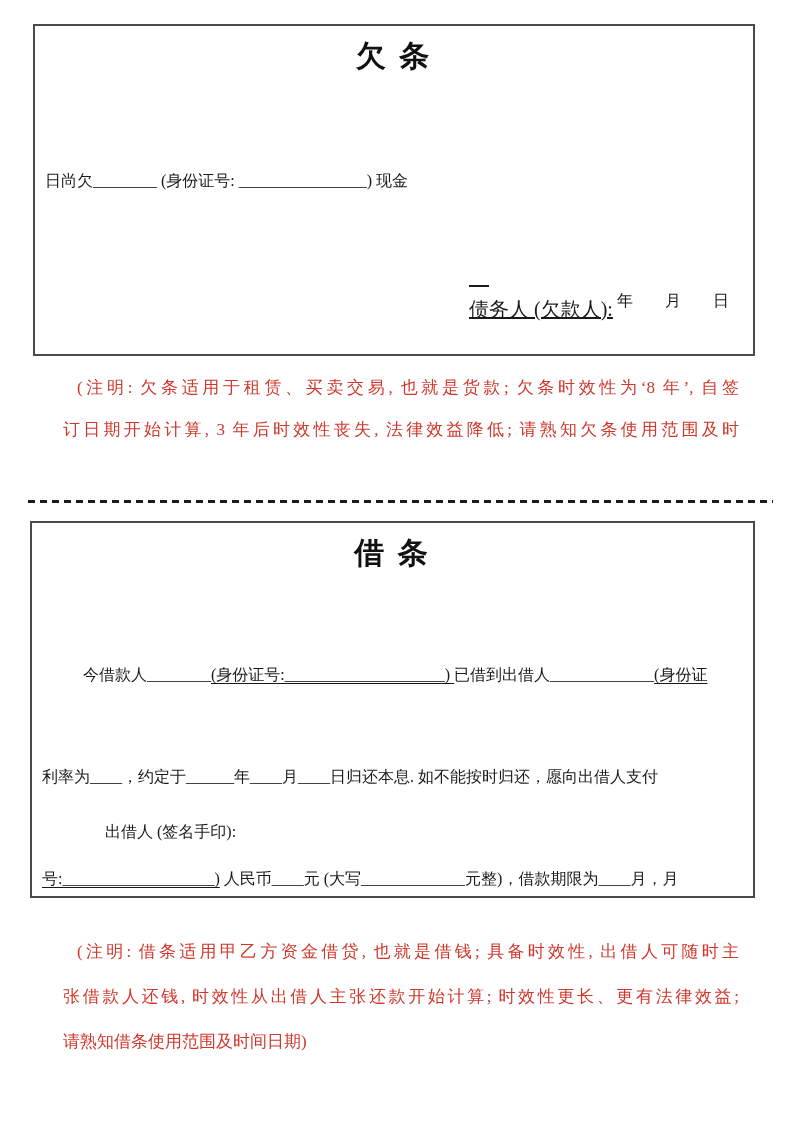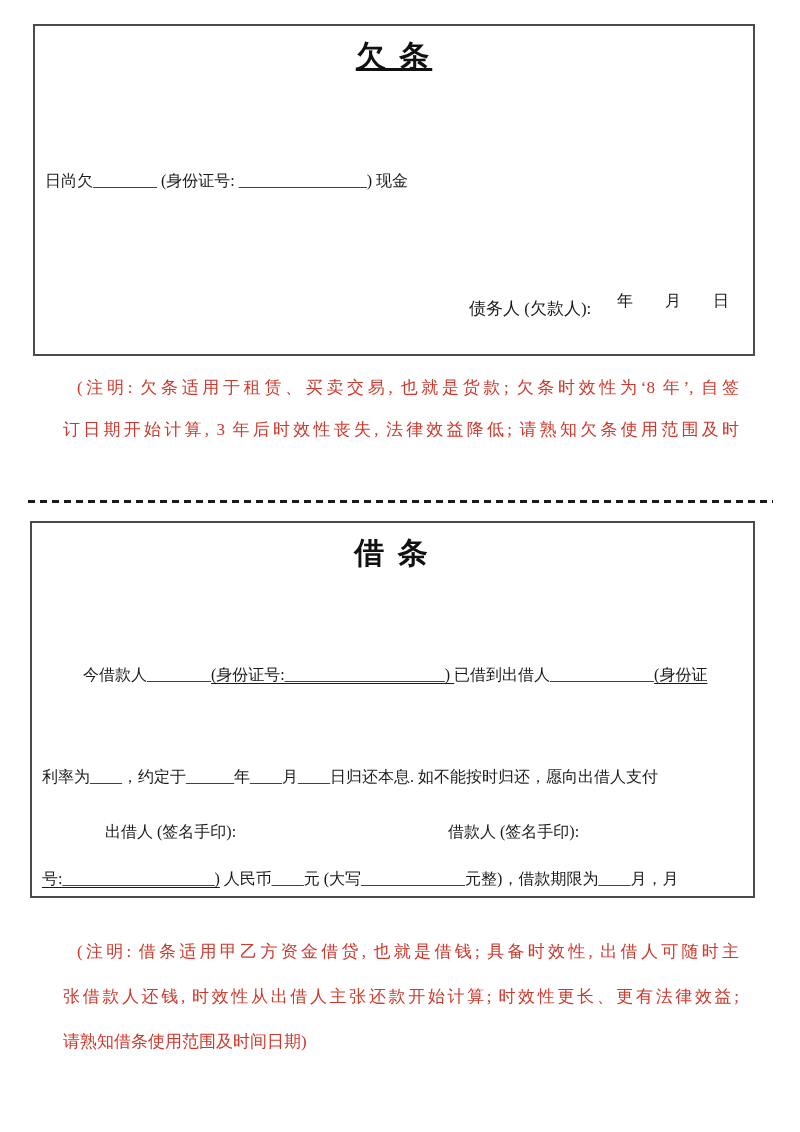--- a/index.html
+++ b/index.html
@@ -22,40 +22,41 @@
   .doc-title {
     position: absolute;
     left: 0; right: 0;
     text-align: center;
     font-size: 30px;
     font-weight: bold;
     letter-spacing: 3px;
     color: #111111;
     white-space: pre;
   }
-  #qiantiao-box .doc-title { top: 10px; text-decoration: underline; }
+  #qiantiao-box .doc-title { top: 10px; }
   #jietiao-box  .doc-title { top: 10px; }
   .doc-body {
     position: absolute;
     left: 10px; right: 6px;
     font-size: 16px;
     line-height: 34px;
     white-space: pre;
   }
   #qiantiao-box .doc-body { top: 70px; }
   #jietiao-box  .doc-body { top: 67px; }
   .line { white-space: pre; }
   .indent-big   { padding-left: 60px; }
   .indent-big2  { padding-left: 41px; }
   .u { text-decoration: underline; text-underline-offset: 3px; text-decoration-thickness: 1px; }
   .sig-block {
     position: absolute;
-    font-size: 17px;
+    font-size: 20px;
     line-height: 32px;
     white-space: pre;
+    text-decoration: underline;
   }
   #qiantiao-sig { left: 434px; top: 203px; }
   #qiantiao-ymd {
     position: absolute;
     left: 582px; top: 265px;
     font-size: 16px;
     white-space: pre;
   }
   .sig-col {
     position: absolute;
@@ -121,25 +122,19 @@
     <div class="line">利率为____，约定于______年____月____日归还本息. 如不能按时归还，愿向出借人支付</div>
     <div class="line"><span class="u">号:___________________)</span><span> 人民币____元 (大写_____________元整)，借款期限为____月，月</span></div>
     
   </div>
   <div class="sig-col" id="lender-col">
     <div class="line">出借人 (签名手印):</div>
     
     
     
   </div>
-  <div class="sig-col" id="borrower-col">
-    <div class="line">借款人 (签名手印):</div>
-    
-    
-    
-  </div>
 </div>
 
 <div class="note" id="jietiao-note">
   <div class="note-line note-fill note-first">(注明: 借条适用甲乙方资金借贷, 也就是借钱; 具备时效性, 出借人可随时主</div>
   <div class="note-line note-fill">张借款人还钱, 时效性从出借人主张还款开始计算; 时效性更长、更有法律效益;</div>
   <div class="note-line">请熟知借条使用范围及时间日期)</div>
 </div>
 
 </body></html>

